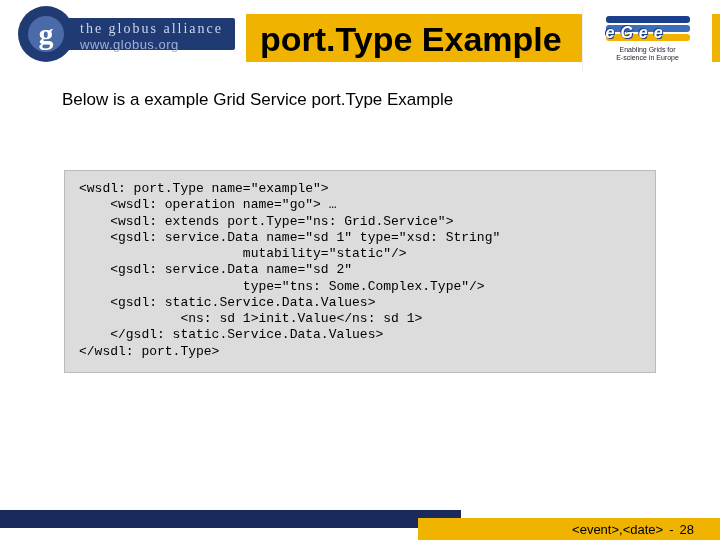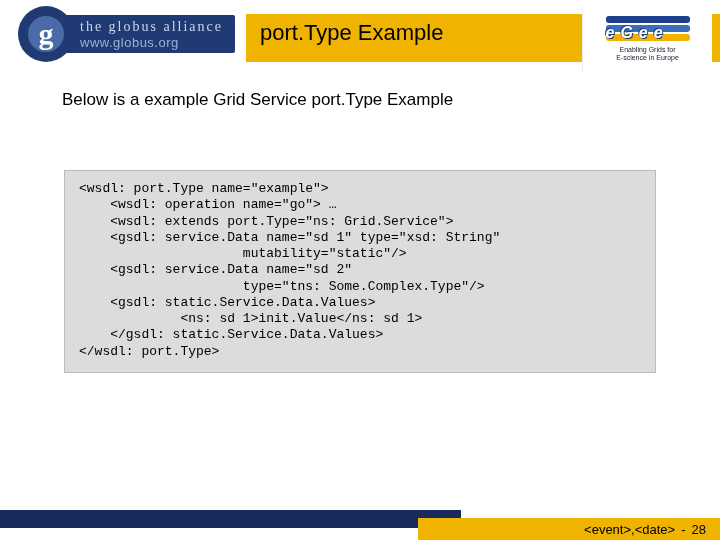--- a/index.html
+++ b/index.html
@@ -8,25 +8,25 @@
   .slide { width: 720px; height: 540px; position: relative; display: flex; flex-direction: column; }
 
   
   .header { position: relative; height: 78px; width: 100%; }
   .gold-band { position: absolute; left: 18px; right: 0; top: 14px; height: 48px; background: #f0b400; }
 
   
   .globus-logo { position: absolute; left: 18px; top: 2px; width: 228px; height: 64px; display: flex; align-items: center; background: #fff; }
   .globus-g-outer { width: 56px; height: 56px; border-radius: 50%; background: #203a73; position: relative; margin-right: -14px; z-index: 2; }
   .globus-g-inner { width: 36px; height: 36px; border-radius: 50%; background: #4b6aa8; position: absolute; top: 10px; left: 10px; display: flex; align-items: center; justify-content: center; color: #fff; font-size: 30px; font-weight: bold; font-family: Georgia, serif; }
-  .globus-text { background: #203a73; color: #ccd6ec; height: 38px; padding: 3px 12px 3px 20px; display: flex; flex-direction: column; justify-content: center; border-radius: 2px; }
+  .globus-text { background: #203a73; color: #ccd6ec; height: 32px; padding: 3px 12px 3px 20px; display: flex; flex-direction: column; justify-content: flex-start; border-radius: 2px; }
   .globus-text .line1 { font-size: 14px; letter-spacing: 2px; font-family: Georgia, serif; }
   .globus-text .line2 { font-size: 13px; letter-spacing: 0.5px; color: #9fb0d6; }
 
-  .title { position: absolute; top: 20px; left: 260px; font-size: 22px; font-weight: normal; color: #000; }
+  .title { position: absolute; top: 20px; left: 260px; font-size: 34px; font-weight: bold; color: #000; }
 
   
   .egee-logo { position: absolute; right: 8px; top: 6px; width: 130px; height: 66px; background: #fff; border-left: 1px solid #eee; display: flex; flex-direction: column; align-items: center; justify-content: center; }
   .egee-bands { width: 84px; height: 26px; display: flex; flex-direction: column; gap: 2px; margin-bottom: 2px; }
   .egee-band { height: 7px; border-radius: 3px; }
   .egee-b1 { background: #1b3f8a; }
   .egee-b2 { background: #3b6db8; }
   .egee-b3 { background: #f2b200; }
   .egee-letters { position: absolute; top: 8px; font-size: 16px; font-weight: bold; letter-spacing: 6px; font-style: italic; color: #fff; text-shadow: 1px 1px 0 #1b3f8a, -1px -1px 0 #1b3f8a; }
   .egee-tag { font-size: 7px; color: #223; text-align: center; line-height: 1.1; margin-top: 2px; }
@@ -34,21 +34,21 @@
   
   .subtitle { padding: 12px 0 0 62px; font-size: 17px; color: #000; }
 
   
   .code-wrap { margin: 60px 64px 0 64px; }
   .code-box { background: #dcdcdc; border: 1px solid #bbb; padding: 10px 14px 12px 14px; font-family: "Courier New", monospace; font-size: 13px; color: #000; white-space: pre; line-height: 1.25; }
 
   
   .footer { position: absolute; left: 0; right: 0; bottom: 0; height: 30px; }
   .footer-blue { position: absolute; left: 0; bottom: 12px; width: 64%; height: 18px; background: #1a2a5c; }
-  .footer-gold { position: absolute; right: 0; bottom: 0; width: 42%; height: 22px; background: #f0b400; display: flex; align-items: center; justify-content: flex-end; padding-right: 14px; font-size: 13px; }
+  .footer-gold { position: absolute; right: 0; bottom: 0; width: 42%; height: 22px; background: #f0b400; display: flex; align-items: center; justify-content: flex-end; padding-right: 26px; font-size: 13px; }
   .footer-gold .sep { margin: 0 6px; }
 </style>
 </head>
 <body>
 
 <div class="slide">
 
   <div class="header">
     <div class="gold-band"></div>
 

